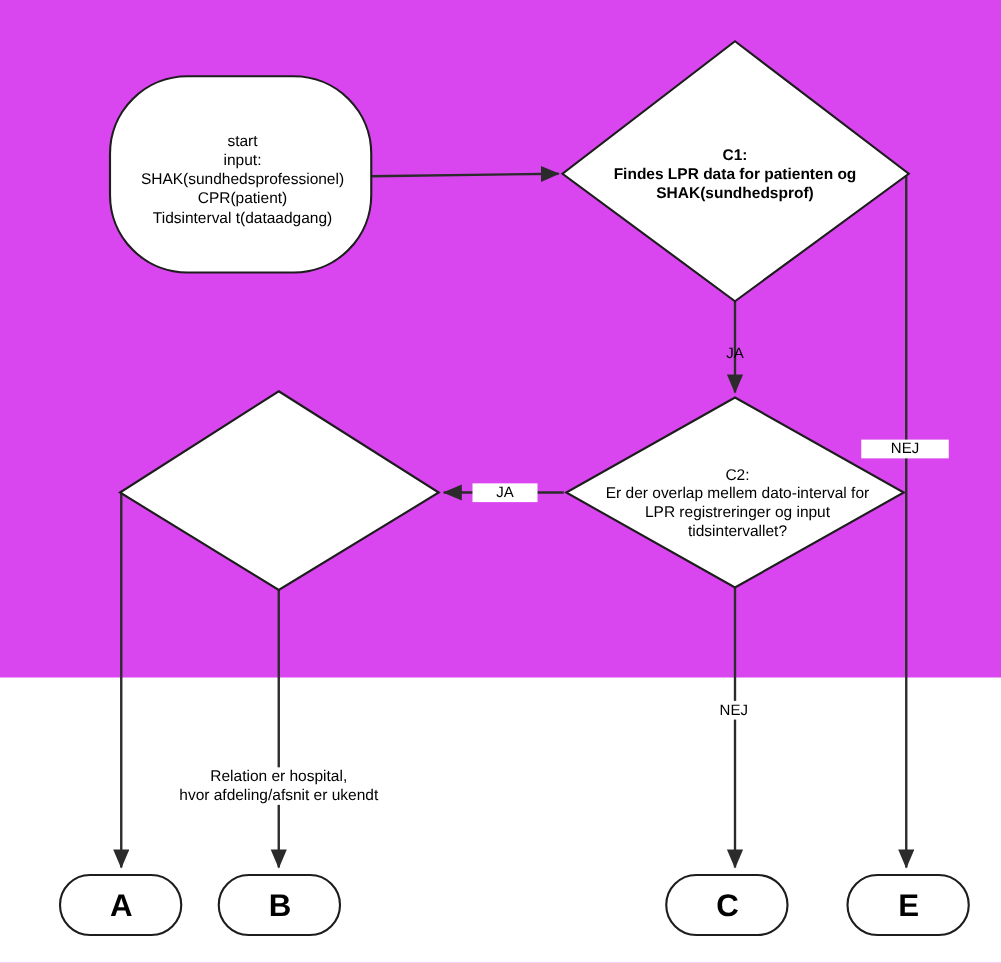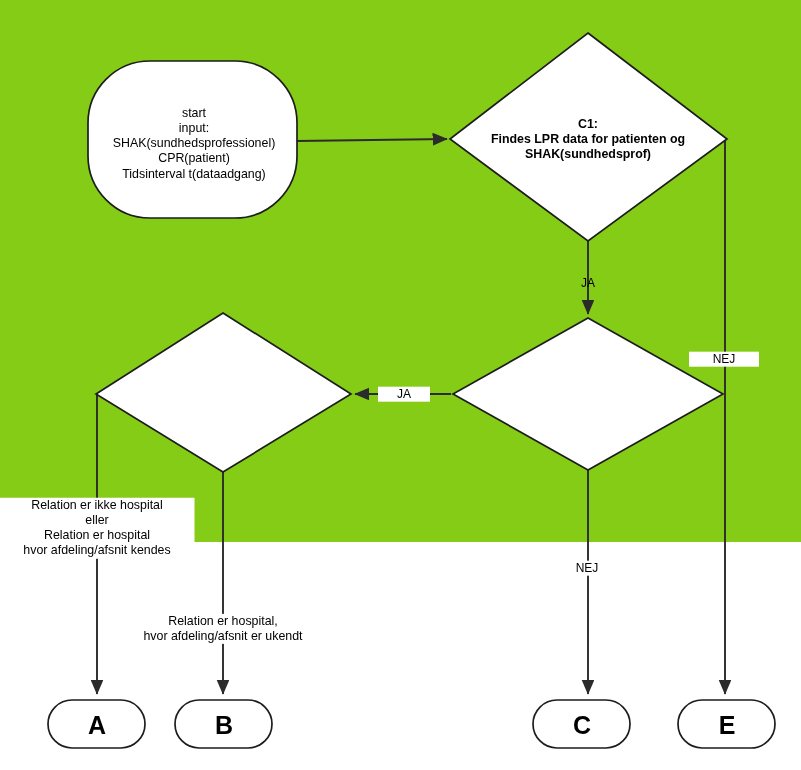--- a/index.html
+++ b/index.html
@@ -10,21 +10,21 @@
   body {
     width: 801px;
     height: 770px;
     font-family: "Liberation Sans", sans-serif;
     overflow: hidden;
   }
   #flow-root {
     position: relative;
     width: 801px;
     height: 542px;
-    background: #84cc16;
+    background: #d946ef;
   }
   svg#flow-svg {
     position: absolute;
     top: 0;
     left: 0;
     width: 801px;
     height: 770px;
   }
   .shape-outline {
     fill: #ffffff;
@@ -108,34 +108,34 @@
   <div class="txt node-text ctr" style="left:194px; top:144px; width:230px;">start
 input:
 SHAK(sundhedsprofessionel)
 CPR(patient)
 Tidsinterval t(dataadgang)</div>
 
   <div class="txt node-text ctr" style="left:588px; top:140px; width:276px;font-weight:bold;">C1:
 Findes LPR data for patienten og
 SHAK(sundhedsprof)</div>
 
+  <div class="txt node-text ctr" style="left:590px; top:403px; width:286px;">C2:
+Er der overlap mellem dato-interval for
+LPR registreringer og input
+tidsintervallet?</div>
 
 
   <div class="txt edge-label ctr" style="left:588px; top:283px; width:60px;">JA</div>
 
   <div class="txt edge-label ctr" style="left:724px; top:359px; width:70px; background:#ffffff;">NEJ</div>
 
   <div class="txt edge-label ctr" style="left:404px; top:394px; width:52px; background:#ffffff;">JA</div>
 
   <div class="txt edge-label ctr" style="left:587px; top:568px; width:70px; background:#ffffff;">NEJ</div>
 
-  <div class="txt branch-label ctr" style="left:97px; top:528px; width:195px; background:#ffffff;">Relation er ikke hospital
-eller
-Relation er hospital
-hvor afdeling/afsnit kendes</div>
 
   <div class="txt branch-label ctr" style="left:223px; top:629px; width:200px; background:#ffffff;">Relation er hospital,
 hvor afdeling/afsnit er ukendt</div>
 
   <div class="txt terminal-text ctr" style="left:97px; top:725px; width:80px;">A</div>
   <div class="txt terminal-text ctr" style="left:224px; top:725px; width:80px;">B</div>
   <div class="txt terminal-text ctr" style="left:582px; top:725px; width:80px;">C</div>
   <div class="txt terminal-text ctr" style="left:727px; top:725px; width:80px;">E</div>
 
 </div>

